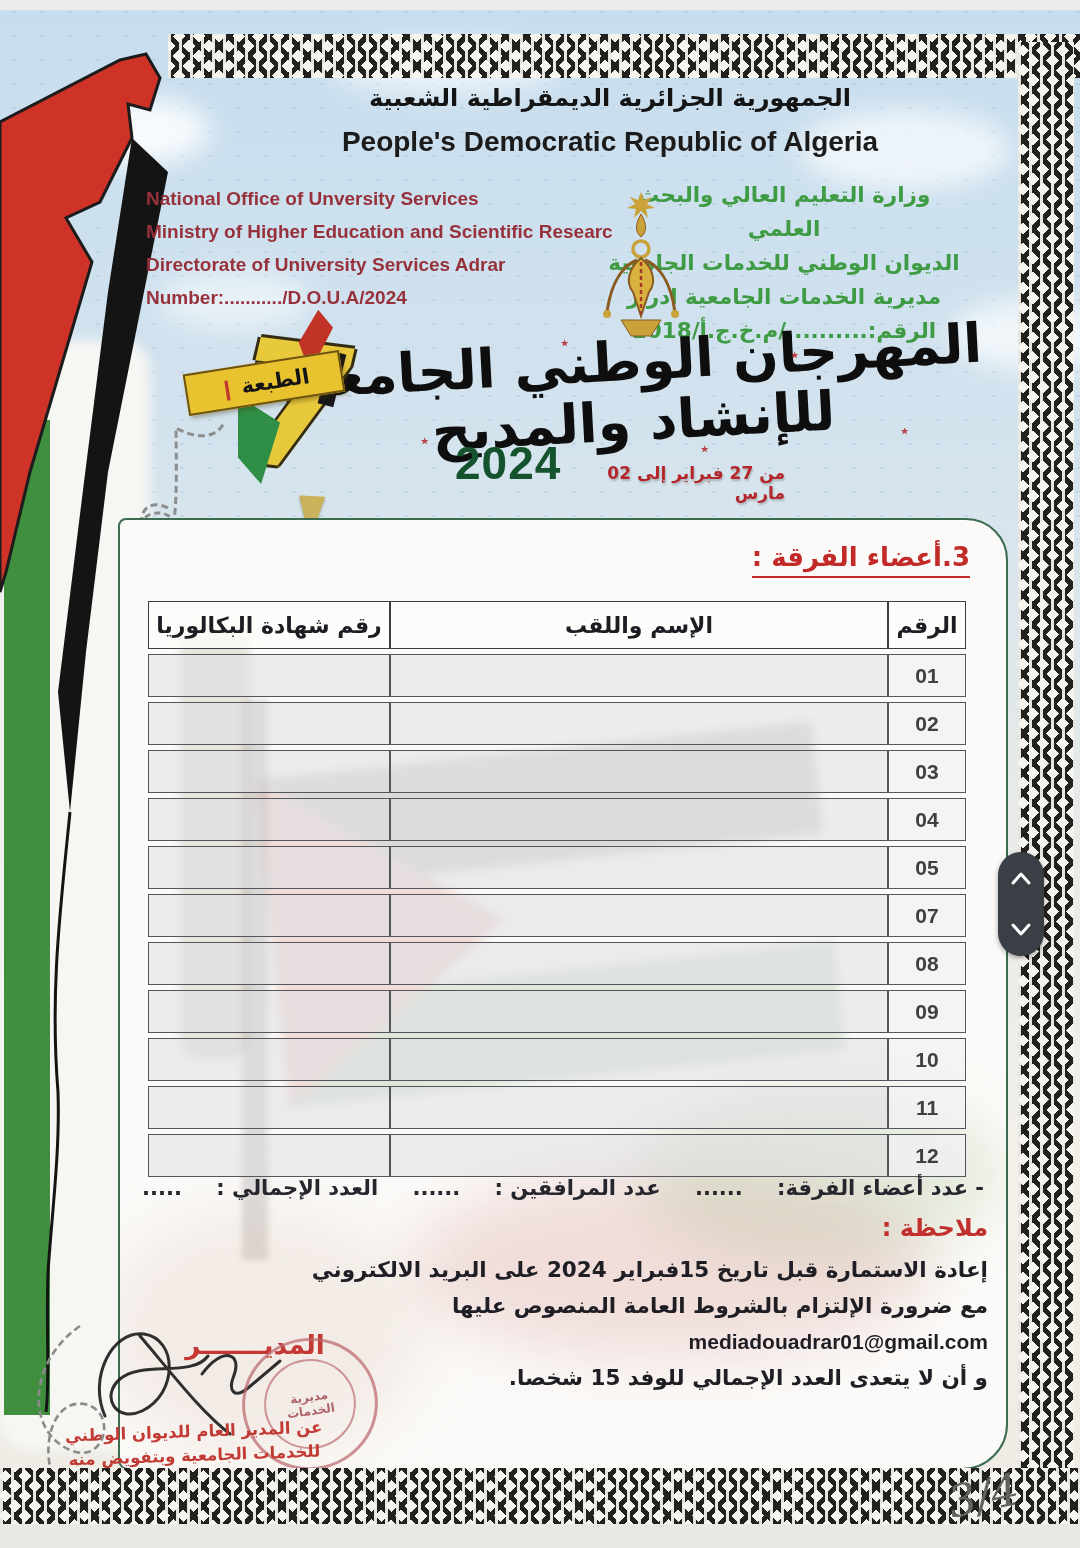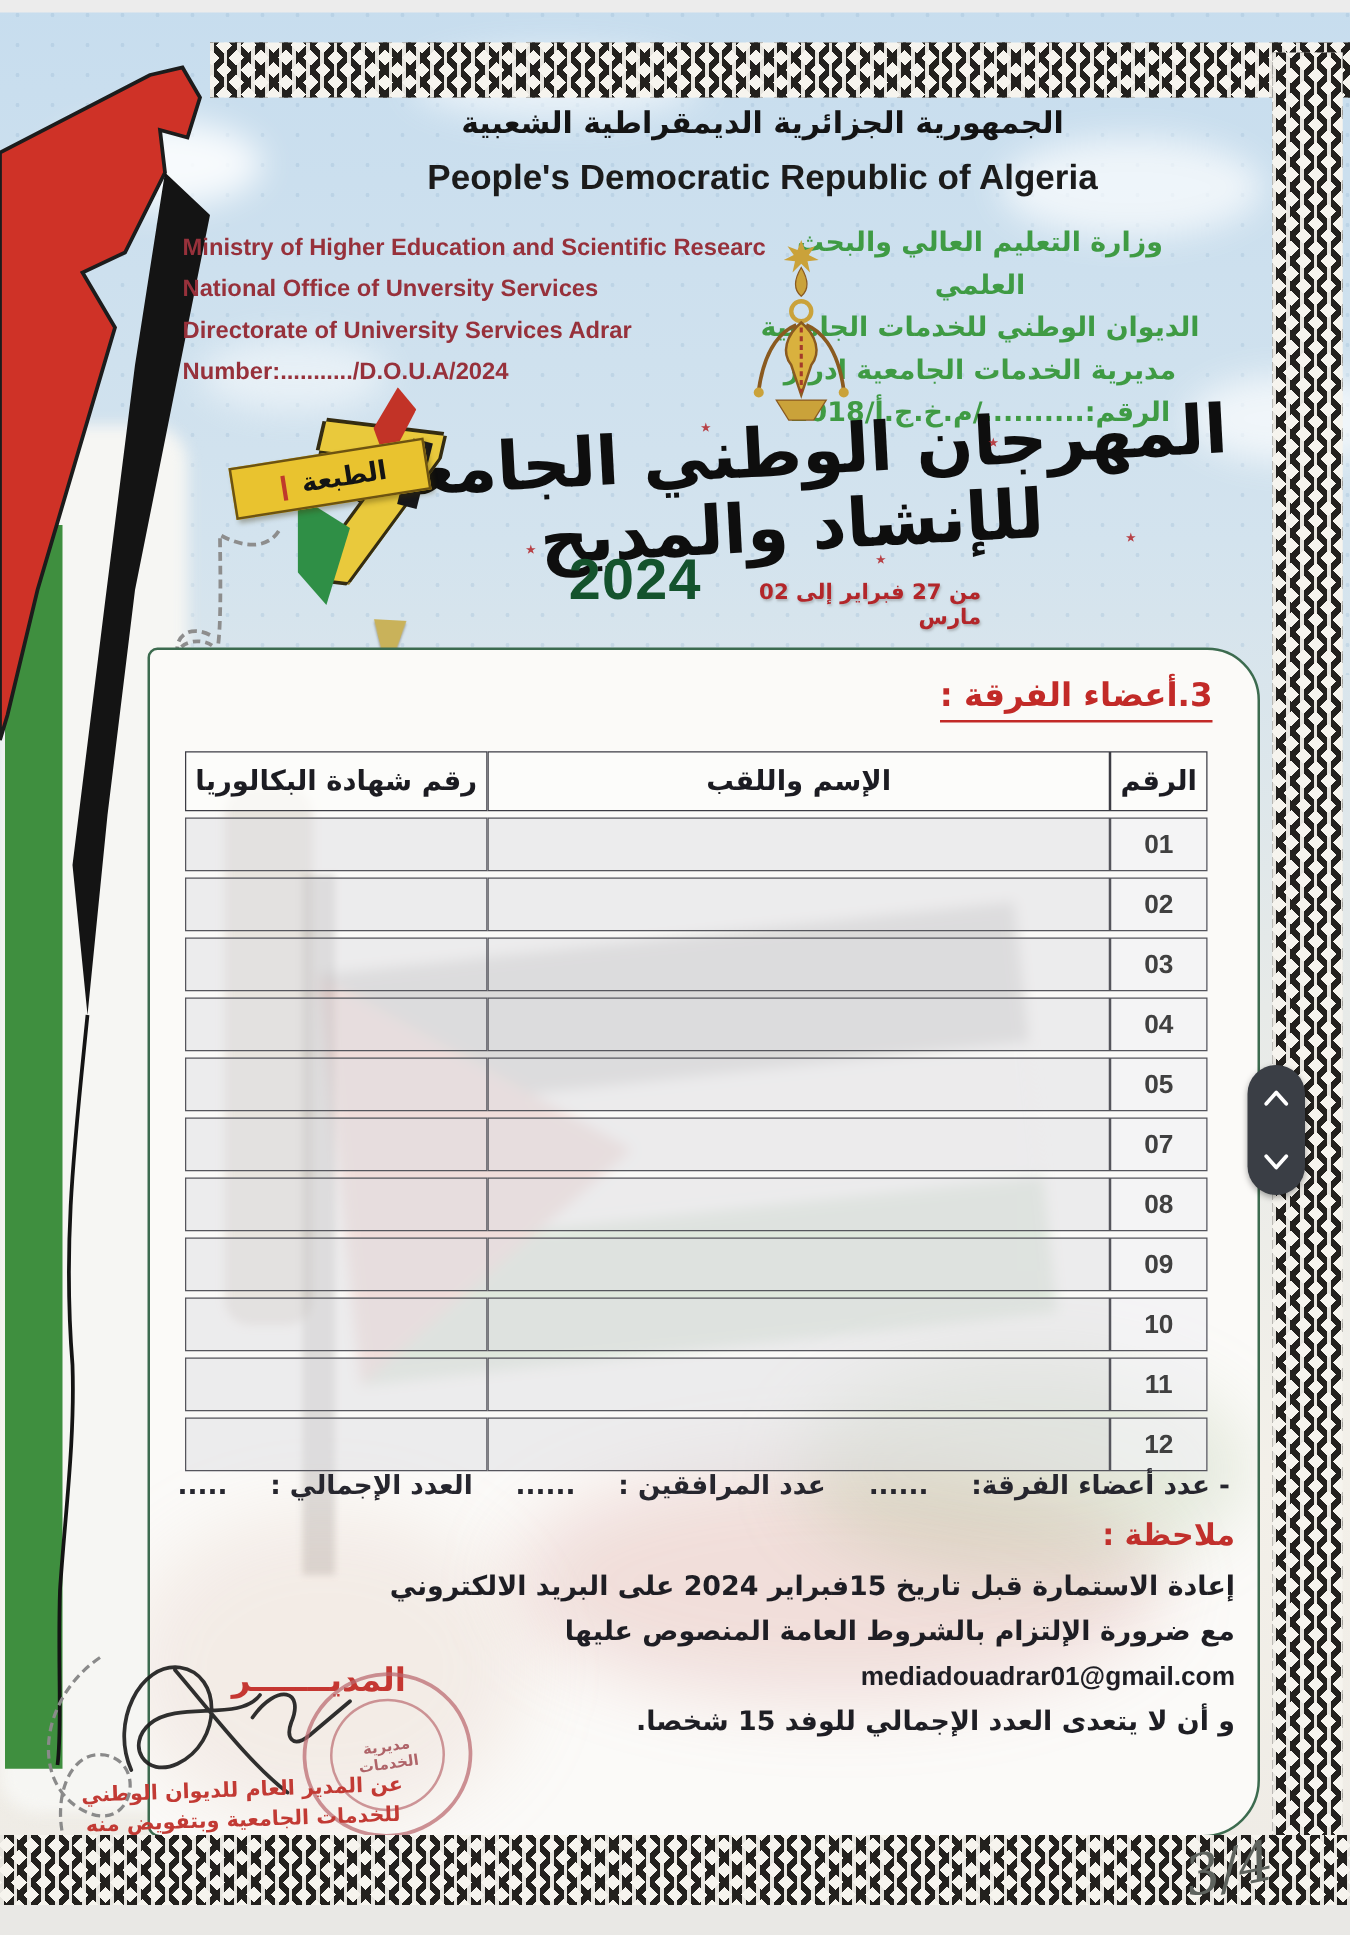--- a/index.html
+++ b/index.html
@@ -125,22 +125,22 @@
   <rect x="4" y="368" width="46" height="995" fill="#3f8f3f"></rect>
   <path d="M120,8 L146,2 L160,26 L150,58 L128,52 L132,86 L100,150 L66,166 L92,210 L30,420 L6,520 L0,540 L0,70 Z" fill="#cf3227" stroke="#1c1c1c" stroke-width="3"></path>
   <path d="M132,86 L168,120 L150,210 L108,420 L86,600 L70,760 L58,640 L84,430 L108,240 Z" fill="#141414"></path>
   <path d="M70,760 C60,860 50,940 58,1040 C60,1100 52,1160 48,1220 C46,1280 50,1330 46,1360" fill="none" stroke="#141414" stroke-width="3"></path>
 </svg>
 
 <div class="abs country-ar">الجمهورية الجزائرية الديمقراطية الشعبية</div>
 <div class="abs country-en">People's Democratic Republic of Algeria</div>
 
 <div class="abs min-en">
+  <div>National Office of Unversity Services</div>
   <div>Ministry of Higher Education and Scientific Researc</div>
-  <div>National Office of Unversity Services</div>
   <div>Directorate of University Services Adrar</div>
   <div>Number:.........../D.O.U.A/2024</div>
 </div>
 <div class="abs min-ar">
   <div>وزارة التعليم العالي والبحث العلمي</div>
   <div>الديوان الوطني للخدمات الجامعية</div>
   <div>مديرية الخدمات الجامعية ادرار</div>
   <div>الرقم:........../م.خ.ج.أ/2018</div>
 </div>
 

